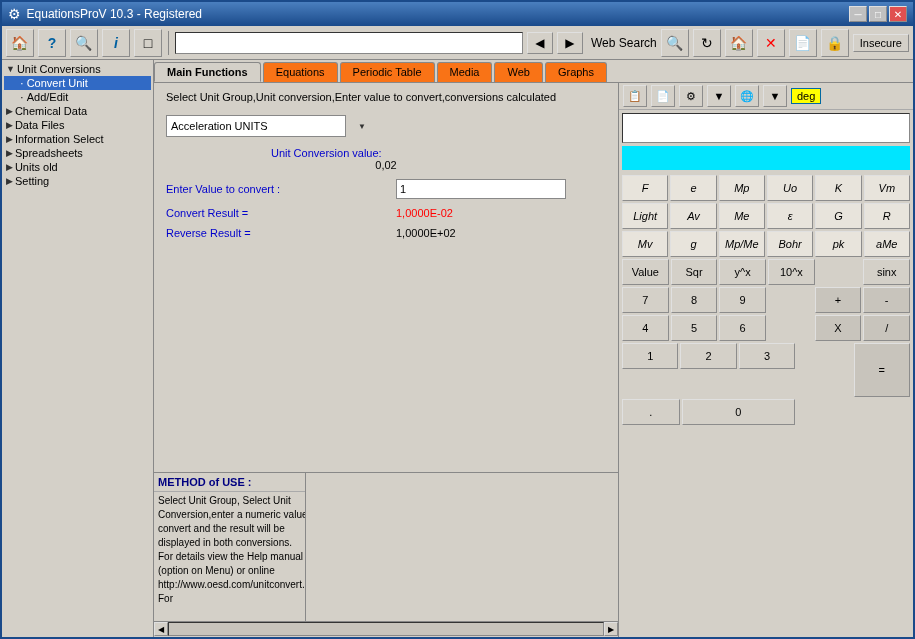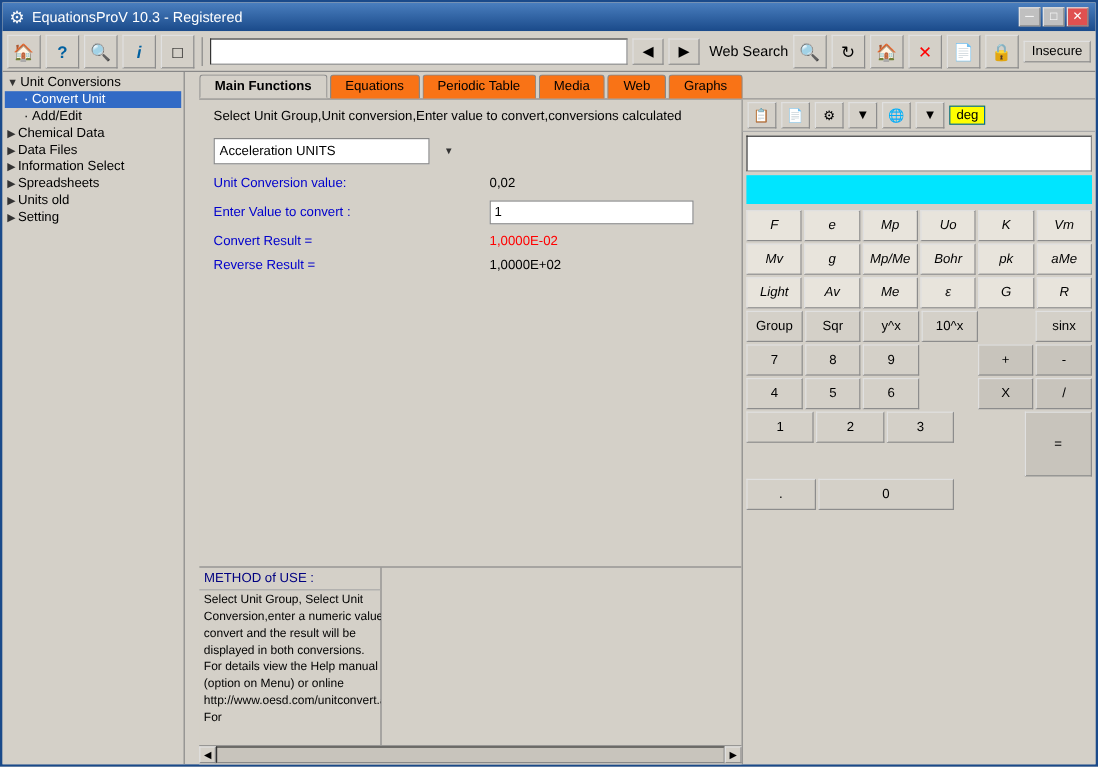--- a/index.html
+++ b/index.html
@@ -91,21 +91,20 @@
       font-weight: normal;
     }
     .expand-icon { font-size: 9px; margin-right: 2px; color: #333; }
     .sub-item { padding-left: 16px; }
 
     .content-area {
       flex: 1;
       display: flex;
       flex-direction: column;
       background: #d4d0c8;
-      margin-left: 12px;
     }
 
     .tabs-bar {
       display: flex;
       background: #d4d0c8;
       border-bottom: 1px solid #888;
       padding-top: 2px;
     }
     .tab {
       padding: 3px 12px;
@@ -394,21 +393,21 @@
 
             <div class="form-row">
               <div class="select-wrapper">
                 <select class="select-box">
                   <option>Acceleration UNITS</option>
                 </select>
               </div>
             </div>
 
 
-            <div class="value-row" style="margin-top:10px;">
+            <div class="value-row" style="margin-top:10px;flex-direction:column;">
               <div class="value-label">Unit Conversion value:</div>
               <div class="value-text">0,02</div>
             </div>
 
             <div class="value-row">
               <div class="value-label">Enter Value to convert :</div>
               <input class="input-field" type="text" value="1" style="">
             </div>
 
             <div class="value-row">
@@ -418,21 +417,21 @@
 
             <div class="value-row">
               <div class="value-label">Reverse Result =</div>
               <div class="value-text">1,0000E+02</div>
             </div>
           </div>
 
           <div style="display:flex; flex-direction:column; border-top:1px solid #888; height:165px;">
             <div style="display:flex; height:100%;">
               <div style="width:152px; border-right:1px solid #888; display:flex; flex-direction:column;">
-                <div style="font-size:11px; font-weight:normal; color:#000080; padding:3px 4px; border-bottom:1px solid #aaa;">METHOD of USE :</div>
+                <div style="font-size:11px; font-weight:bold; color:#000080; padding:3px 4px; border-bottom:1px solid #aaa;">METHOD of USE :</div>
                 <div style="overflow-y:auto; flex:1; padding:2px 4px; font-size:10px; line-height:1.4; display:flex;">
                   <div style="flex:1;">
                     <span>Select Unit Group, Select Unit Conversion,enter a numeric value to convert and the result will be displayed in both conversions.<br>For details view the Help manual (option on Menu) or online<br>http://www.oesd.com/unitconvert.aspx For</span>
                   </div>
 
                 </div>
               </div>
               <div style="flex:1; padding:4px;">
               </div>
             </div>
@@ -465,40 +464,40 @@
             <div class="calc-row">
               <div class="calc-btn special">F</div>
               <div class="calc-btn special">e</div>
               <div class="calc-btn special">Mp</div>
               <div class="calc-btn special">Uo</div>
               <div class="calc-btn special">K</div>
               <div class="calc-btn special">Vm</div>
             </div>
 
             <div class="calc-row">
+              <div class="calc-btn special">Light</div>
+              <div class="calc-btn special">Av</div>
+              <div class="calc-btn special">Me</div>
+              <div class="calc-btn special">ε</div>
+              <div class="calc-btn special">G</div>
+              <div class="calc-btn special">R</div>
+            </div>
+
+            <div class="calc-row">
               <div class="calc-btn special">Mv</div>
               <div class="calc-btn special">g</div>
               <div class="calc-btn special">Mp/Me</div>
               <div class="calc-btn special">Bohr</div>
               <div class="calc-btn special">pk</div>
               <div class="calc-btn special">aMe</div>
             </div>
 
-            <div class="calc-row">
-              <div class="calc-btn special">Light</div>
-              <div class="calc-btn special">Av</div>
-              <div class="calc-btn special">Me</div>
-              <div class="calc-btn special">ε</div>
-              <div class="calc-btn special">G</div>
-              <div class="calc-btn special">R</div>
-            </div>
-
-
-            <div class="calc-row">
-              <div class="calc-btn">Group</div>
+
+            <div class="calc-row">
+              <div class="calc-btn">Value</div>
               <div class="calc-btn">Sqr</div>
               <div class="calc-btn">y^x</div>
               <div class="calc-btn">10^x</div>
               <div class="calc-btn empty"></div>
               <div class="calc-btn">sinx</div>
             </div>
 
             <div class="calc-row">
               <div class="calc-btn">7</div>
               <div class="calc-btn">8</div>

